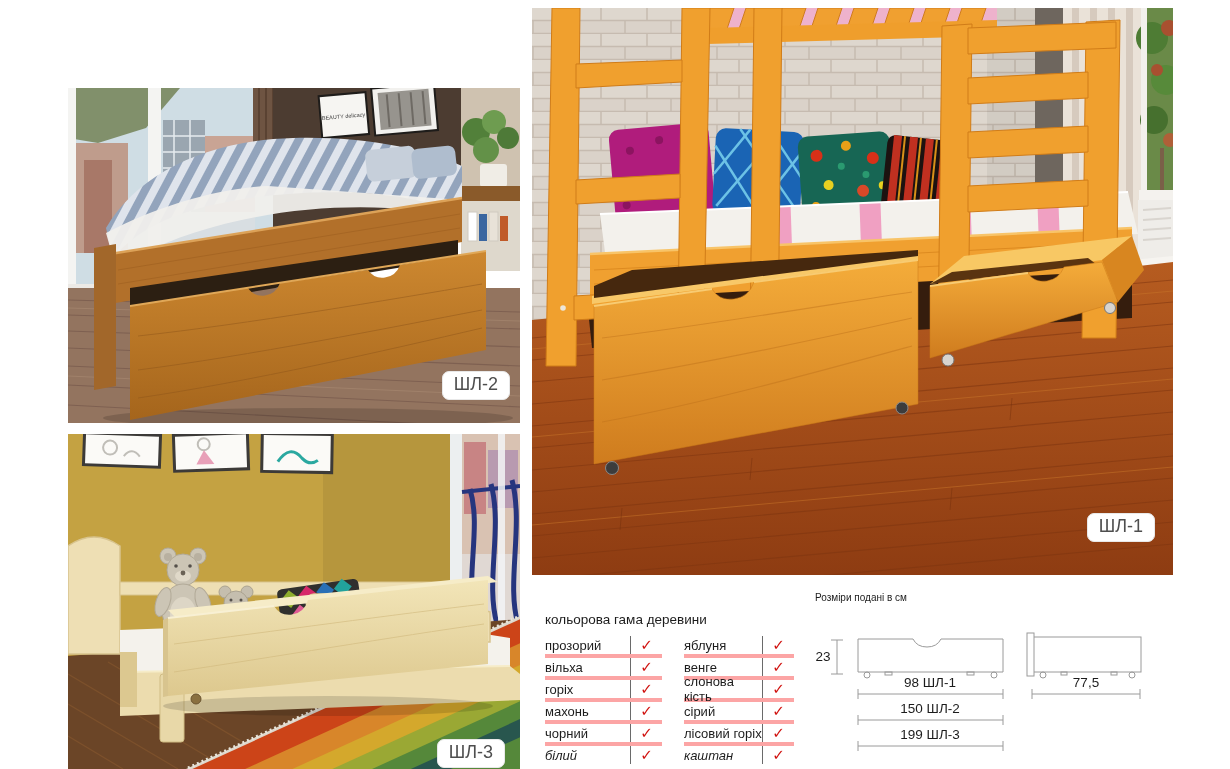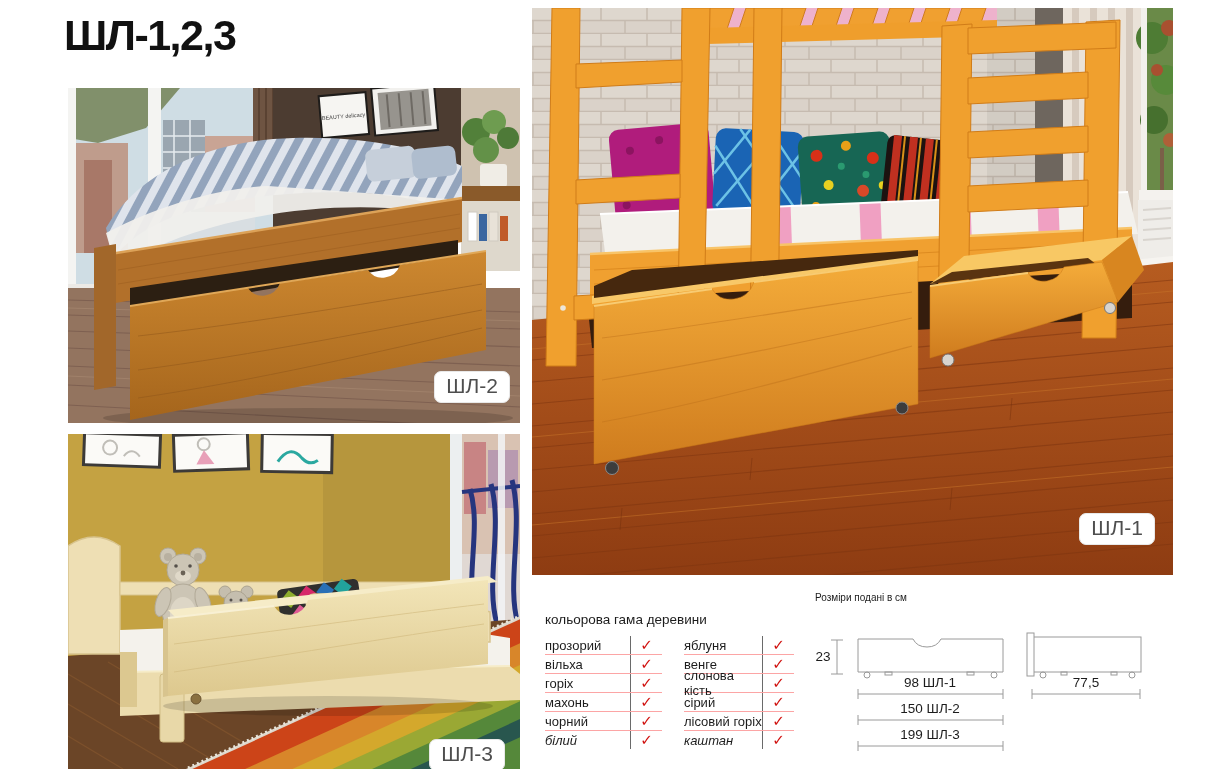--- a/index.html
+++ b/index.html
@@ -13,31 +13,31 @@
   .hdr h1 { margin:0; font-size:43px; font-weight:700; letter-spacing:-1.5px; line-height:1.0; color:#111; }
   .hdr .sub { font-size:18.5px; letter-spacing:.4px; color:#1c1c1c; margin-top:0px; }
   
   figure.photo { position:absolute; margin:0; overflow:hidden; }
   figure.photo svg { display:block; width:100%; height:100%; }
   .ph-shl2 { left:68px; top:88px;  width:452px; height:335px; }
   .ph-shl3 { left:68px; top:434px; width:452px; height:335px; }
   .ph-shl1 { left:532px; top:8px;    width:641px; height:567px; }
   .pill {
     position:absolute; background:#ffffff; border:1px solid #e8e8e8; border-radius:7px;
-    padding:2px 11px 4px; font-size:21px; color:#4e4e4e; line-height:1.15; white-space:nowrap;
+    padding:2px 11px 4px; font-size:18px; color:#4e4e4e; line-height:1.15; white-space:nowrap;
   }
   .pill.p2 { top:283px; right:10px; }
   .pill.p1 { top:505px; right:18px; }
   .pill.p3 { top:278px; right:15px;margin-top:27px; }
   
   .colors { position:absolute; left:545px; top:612px; width:250px; }
   .colors h2 { margin:0 0 9px 0; font-size:13.5px; font-weight:400; color:#1c1c1c; }
   .colgrid { display:flex; gap:22px; }
   .ccol { }
-  .crow { display:flex; align-items:center; height:18px; border-bottom:1px solid #fca5a5; }
+  .crow { display:flex; align-items:center; height:18px; border-bottom:4px solid #fca5a5; }
   .crow.last { border-bottom:none;font-style:italic; }
   .cname { font-size:13px; color:#1c1c1c; }
   .ccol.left  .cname { width:85px; }
   .ccol.right .cname { width:78px; }
   .ccheck {
     width:31px; text-align:center; border-left:1px solid #6a6a6a; align-self:stretch;
     display:flex; align-items:center; justify-content:center;
     font-family:"DejaVu Sans", sans-serif; font-size:15px; font-weight:700; color:var(--check-color);
   }
   
@@ -45,21 +45,20 @@
               font-size:10px; color:#1c1c1c; }
   .dims svg { position:absolute; left:815px; top:606px; width:415px; height:163px; }
   svg text { font-family:"Liberation Sans", sans-serif; }
 </style>
 </head>
 <body>
 
 <div class="page">
 
   <div class="hdr">
-    <h1>ШЛ-1,2,3</h1>
   </div>
 
   <figure class="photo ph-shl2">
     <svg viewBox="0 0 452 335" preserveAspectRatio="none">
       <defs>
         <pattern id="duv" width="16" height="16" patternUnits="userSpaceOnUse" patternTransform="rotate(28)">
           <rect width="16" height="16" fill="#dfe4ec"></rect>
             <rect width="8" height="16" fill="#93a4bc"></rect>
         </pattern>
         <linearGradient id="wood2" x1="0" y1="0" x2="0" y2="1">

